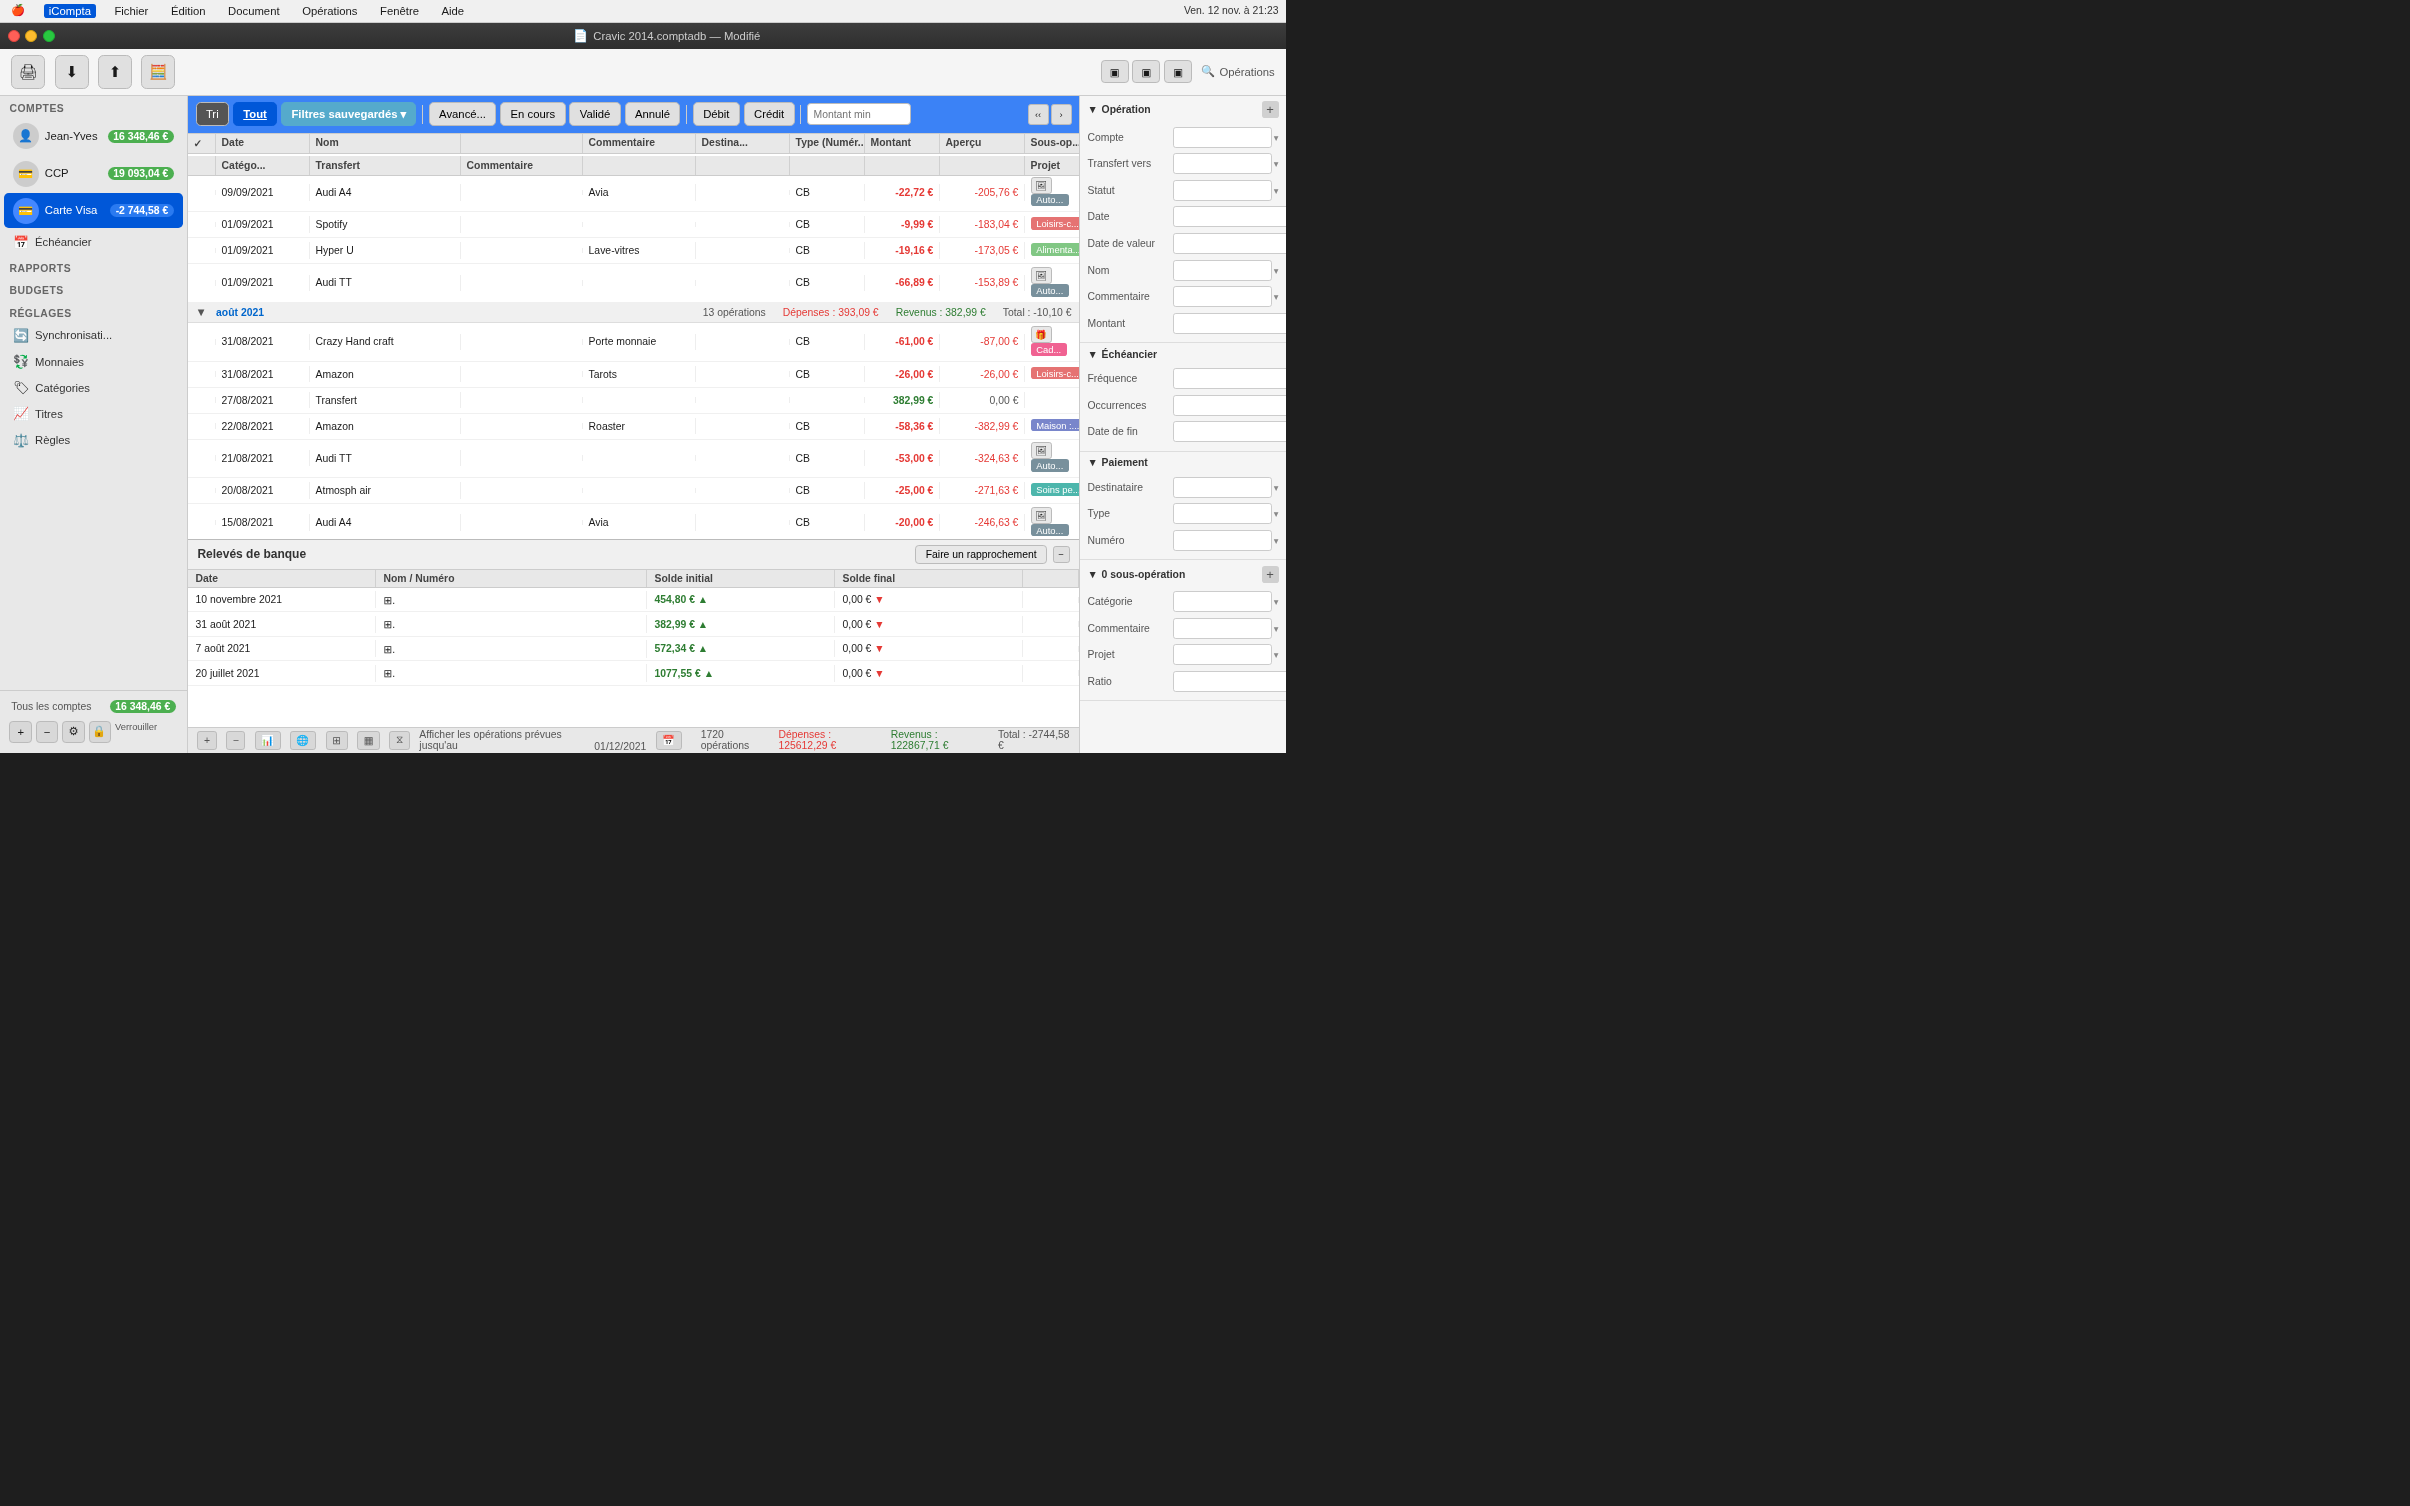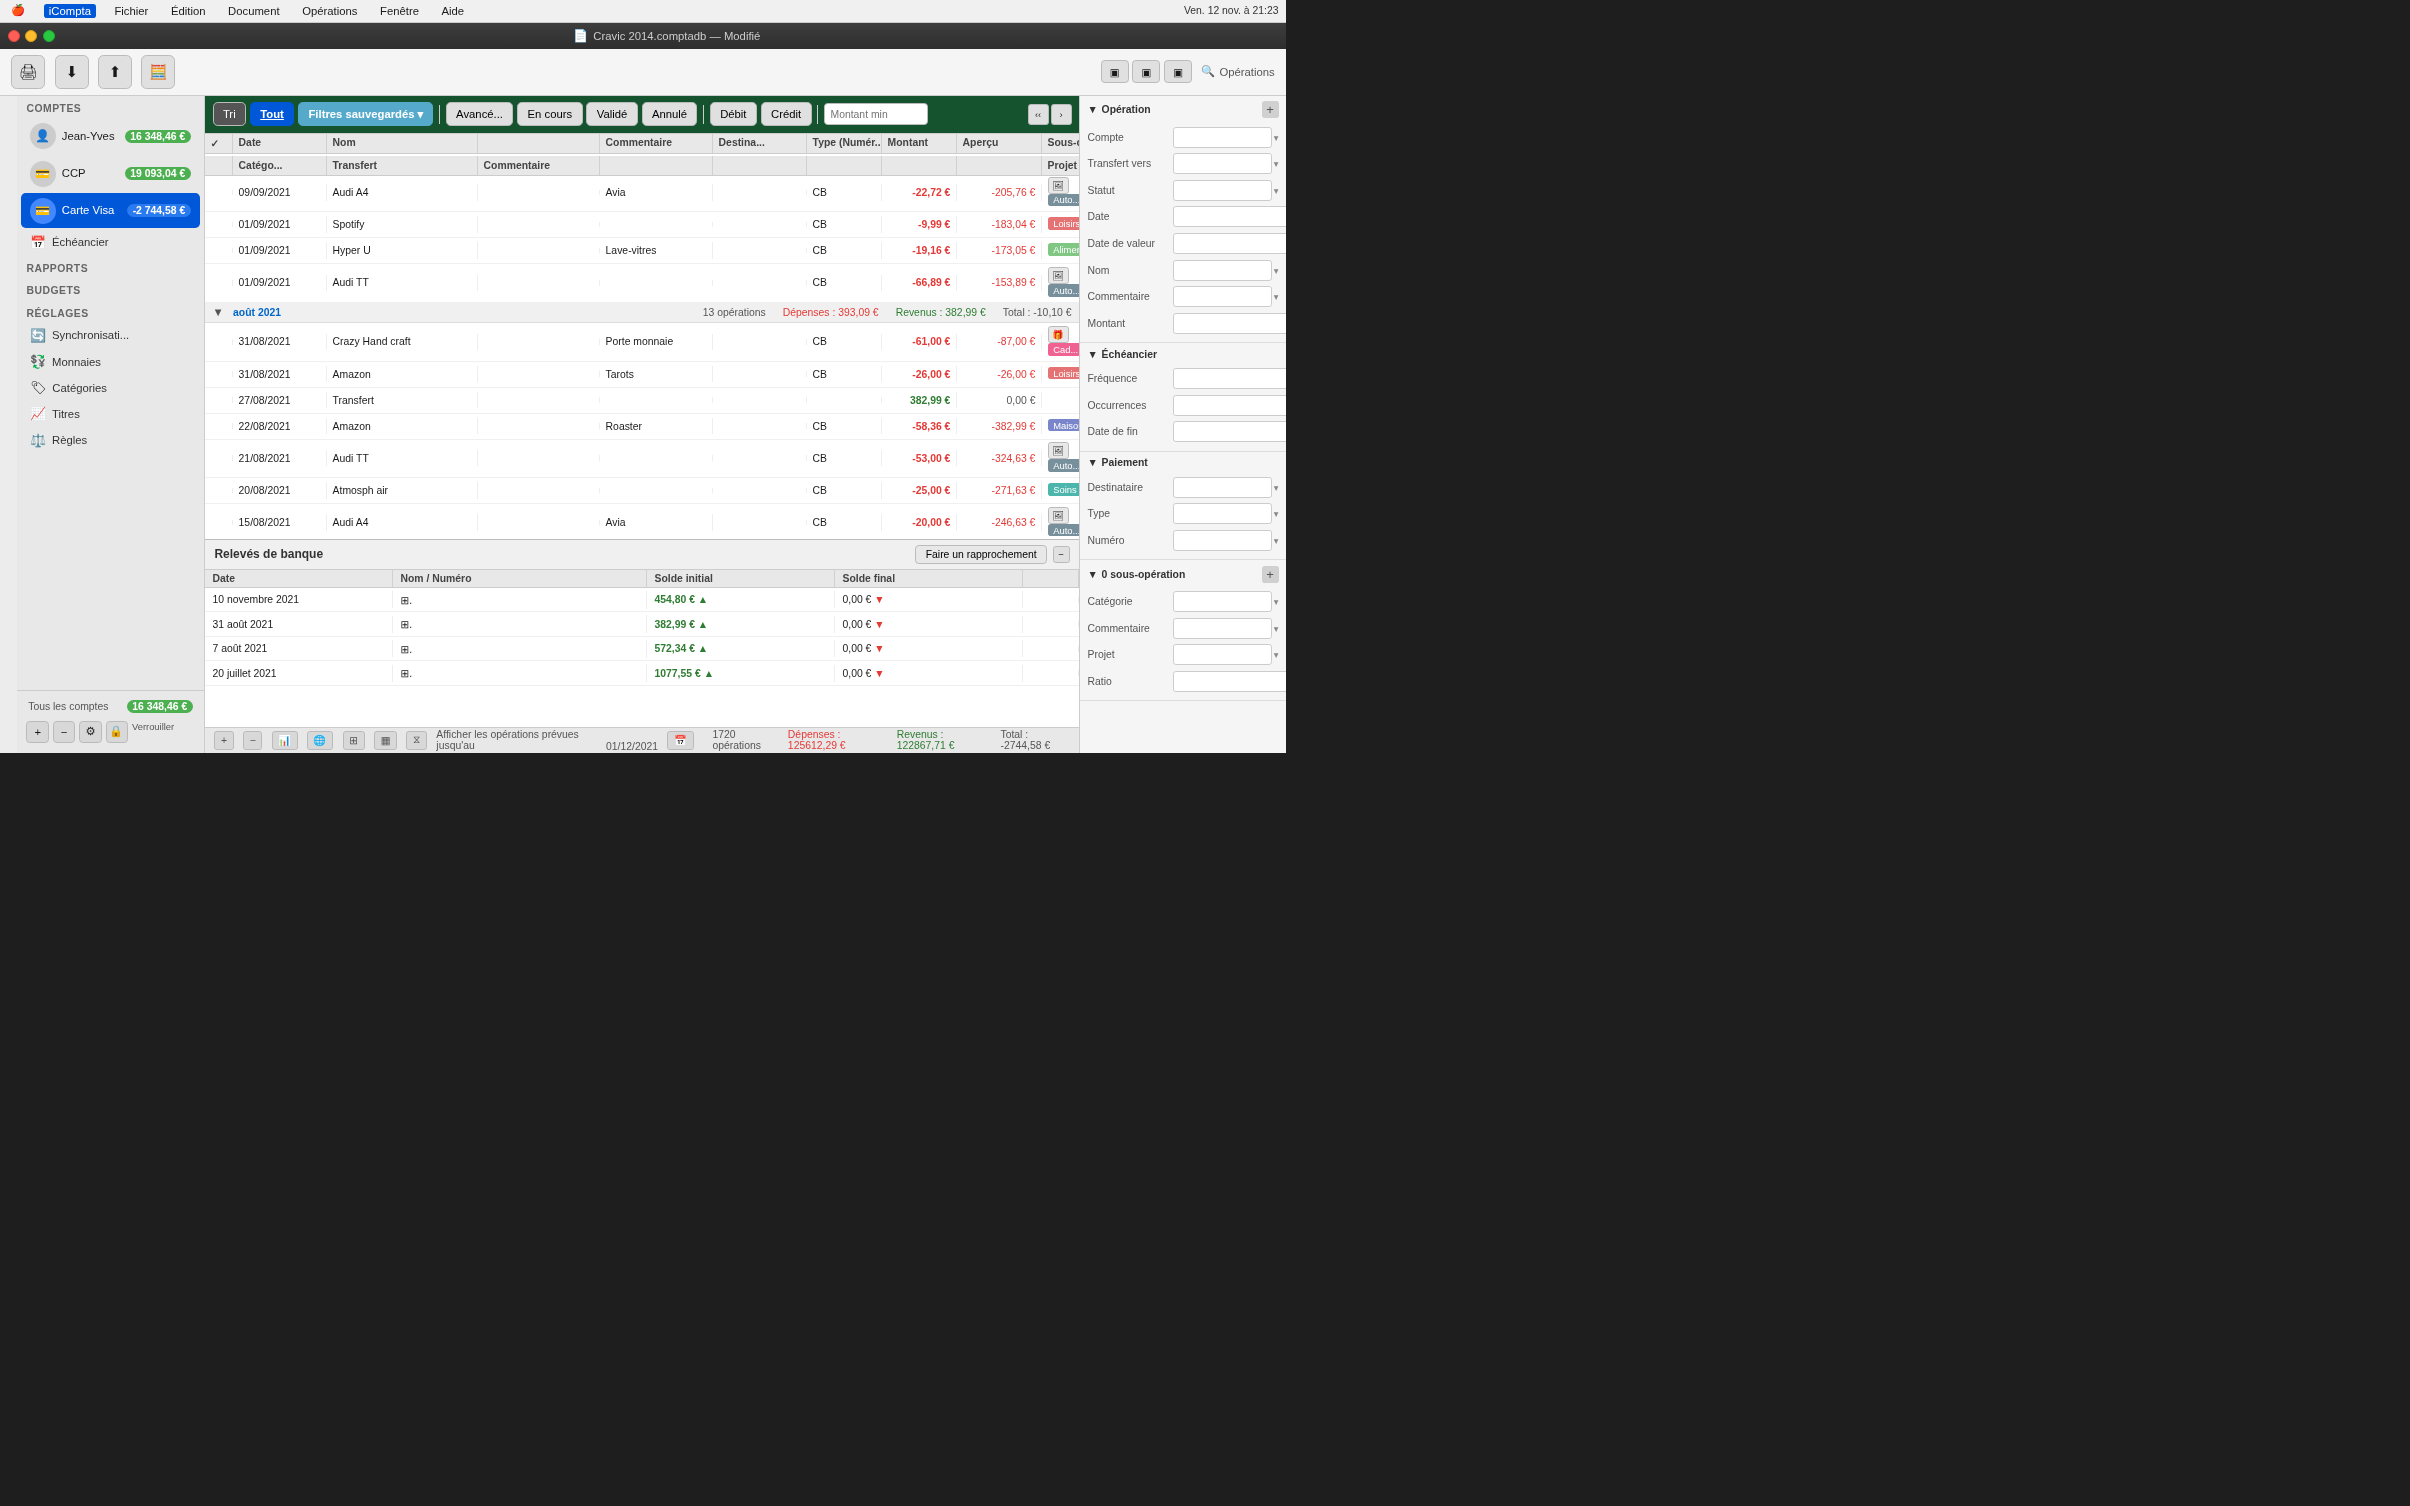--- a/index.html
+++ b/index.html
@@ -93,21 +93,20 @@
       gap: 3.8px;
       color: #555;
       font-size: 11.3px;
     }
 
     
     .main-layout {
       display: flex;
       flex: 1;
       overflow: hidden;
-      padding-left: 17px;
     }
 
     
     .sidebar {
       width: 188px;
       background: #e8e8e8;
       border-right: 0.9px solid #ccc;
       display: flex;
       flex-direction: column;
       overflow-y: auto;
@@ -166,21 +165,21 @@
     .content-area {
       flex: 1;
       display: flex;
       flex-direction: column;
       overflow: hidden;
     }
 
     
     .filter-bar {
       height: 38px;
-      background: #14532d;
+      background: #3b82f6;
       border-bottom: 0.9px solid #ccc;
       display: flex;
       align-items: center;
       padding: 0 7.5px;
       gap: 3.8px;
     }
     .filter-btn {
       height: 24.5px;
       padding: 0 9.4px;
       border-radius: 4.7px;

